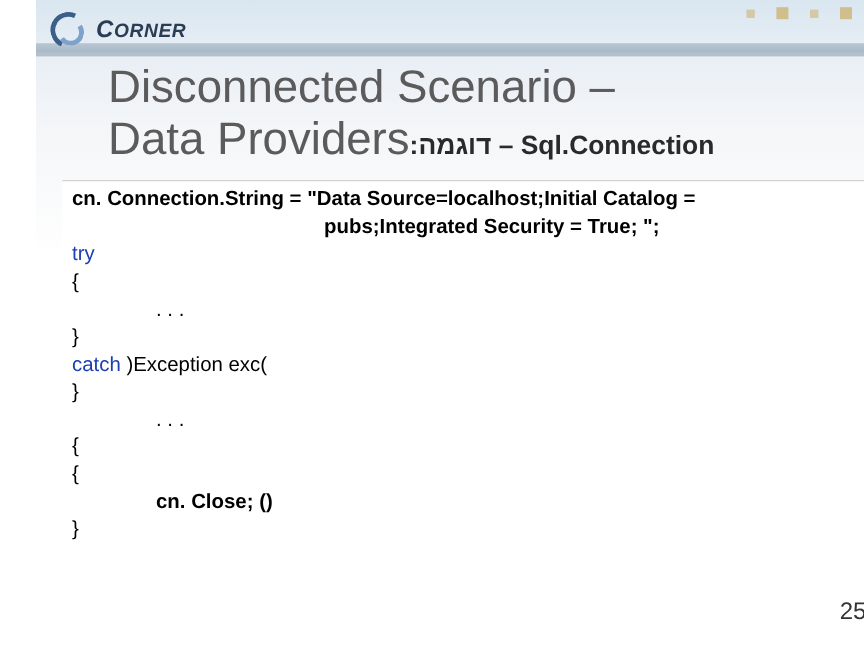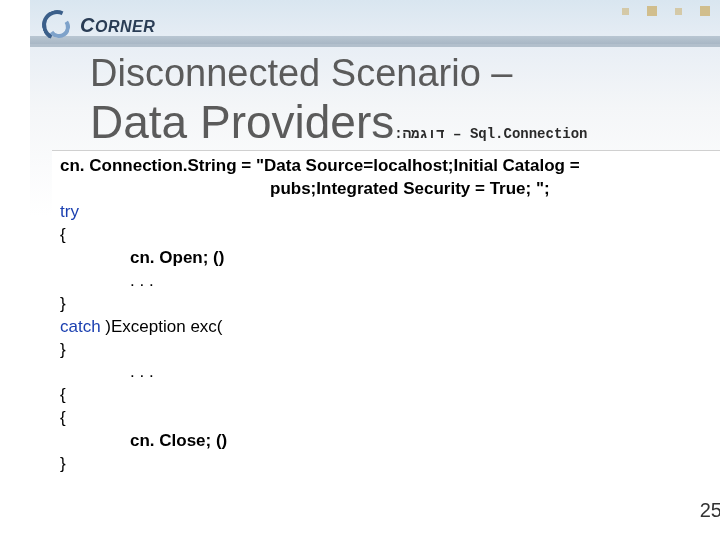--- a/index.html
+++ b/index.html
@@ -28,22 +28,22 @@
   .logo-mark .c2 { position:absolute; left:12px; top:12px; width:22px; height:22px; border:4px solid #7ea2ca; border-radius:50%; border-left-color:transparent; border-top-color:transparent; transform:rotate(10deg);}
   .logo-text { font-weight: bold; font-style: italic; color:#2a3d55; font-size:16px; letter-spacing:.5px;}
   .logo-text .orn { font-size:20px; }
 
   .title-block {
     position: absolute; top: 52px; left: 0; width: 100%;
     text-align: left; padding-left: 60px; padding-right: 24px;
     color: #5b5b5b;
   }
   .title-line1 { font-size: 38px; font-weight: 400; }
-  .title-line2 { font-size: 46px; font-weight: 400; display: inline; }
-  .subtitle { display: inline; font-size: 14px; font-weight: bold; color: #2a2a2a; font-family: Liberation Mono, monospace; }
+  .title-line2 { font-size: 38px; font-weight: 400; display: inline; }
+  .subtitle { display: inline; font-size: 22px; font-weight: bold; color: #2a2a2a; }
   .subtitle .heb { color: #2a2a2a; direction: rtl; unicode-bidi: embed; }
 
   .code-area {
     position: absolute; top: 150px; left: 22px; right: 22px; bottom: 14px;
     background: #ffffff; border-top: 1px solid #d0d0d0;
     padding: 4px 8px 0 8px;
     font-size: 17px; color: #000;
     line-height: 1.35;
   }
   .code-area .l { white-space: pre; }
@@ -83,21 +83,20 @@
   <div class="title-block">
     <div class="title-line1">Disconnected Scenario –</div>
     <span class="title-line2">Data Providers</span><span class="subtitle"><span>:</span><span class="heb">דוגמה</span><span> – </span><span>Sql.Connection</span></span>
   </div>
 
   <div class="code-area">
     <div class="l bold">cn. Connection.String = "Data Source=localhost;Initial Catalog = </div>
     <div class="l bold indent2">pubs;Integrated Security = True; ";</div>
     <div class="l kw">try</div>
     <div class="l">{</div>
-    <div class="l bold indent1">cn. Open; ()</div>
     <div class="l indent1">. . .</div>
     <div class="l">}</div>
     <div class="l"><span class="kw">catch</span><span> )Exception exc(</span></div>
     <div class="l">}</div>
     <div class="l indent1">. . .</div>
     <div class="l">{</div>
     <div class="l">{</div>
     <div class="l bold indent1">cn. Close; ()</div>
     <div class="l">}</div>
   </div>

